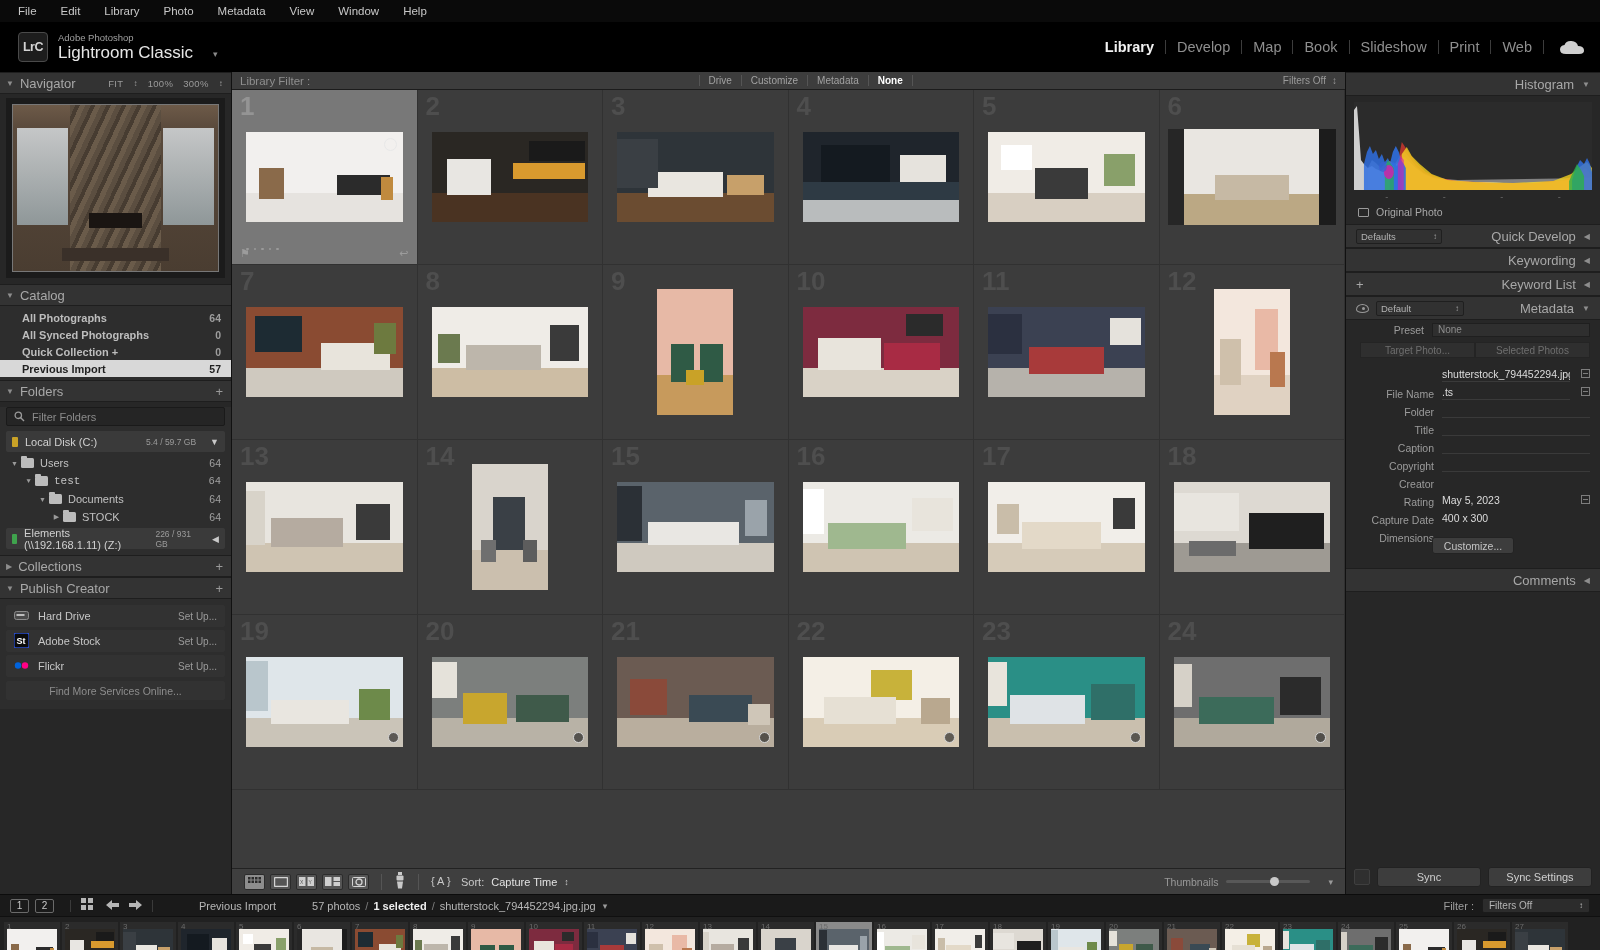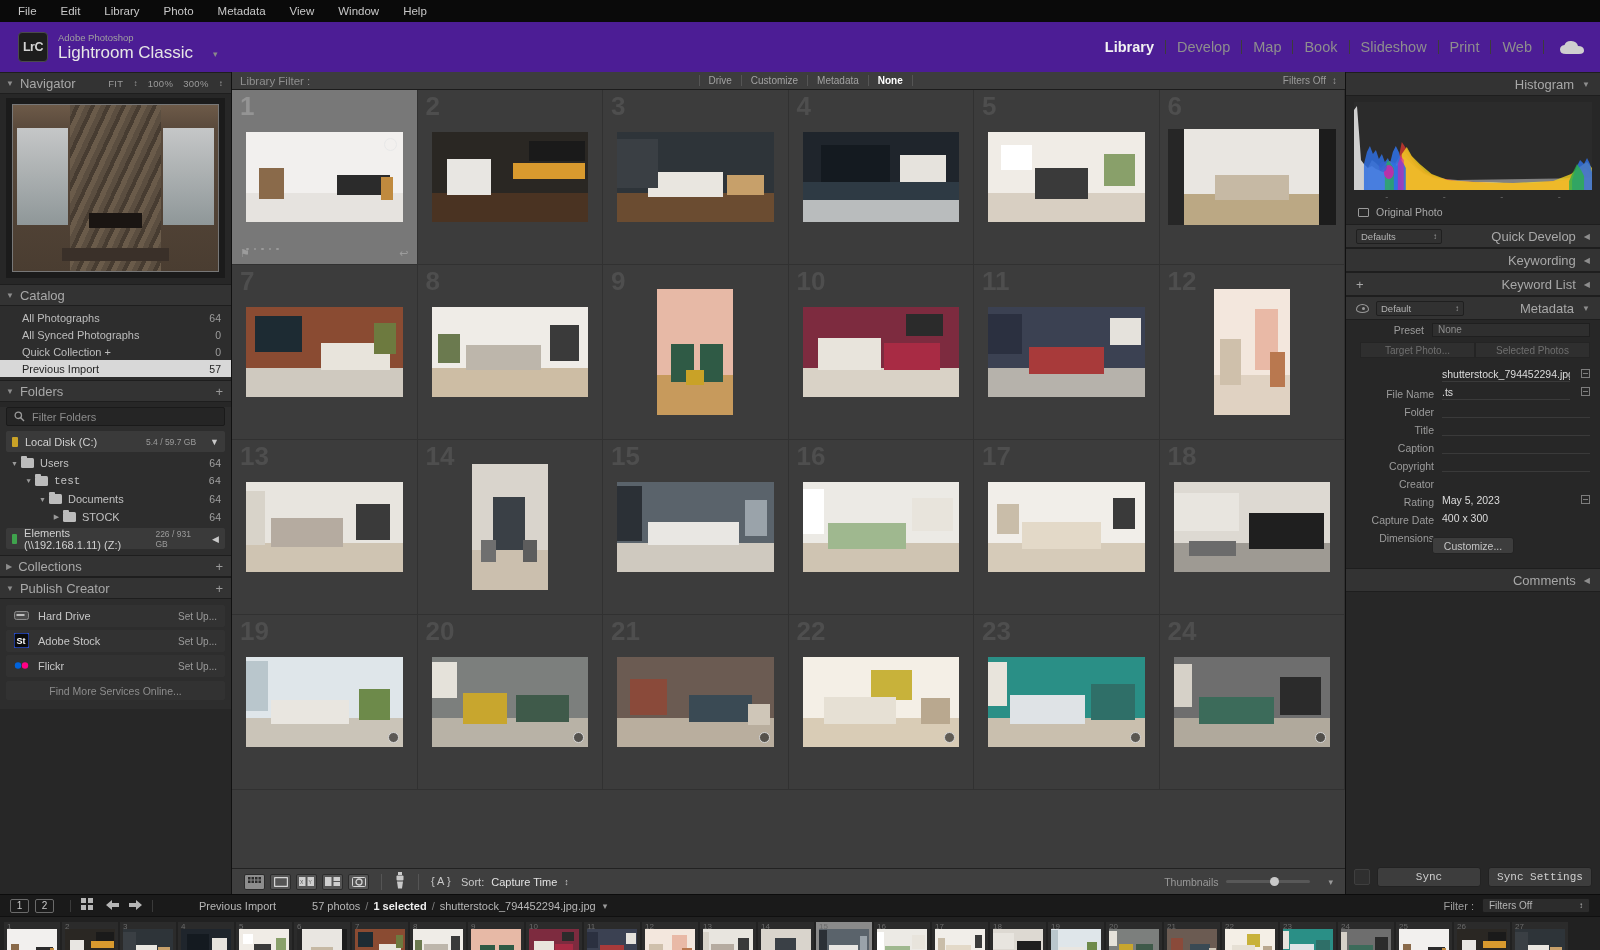--- a/index.html
+++ b/index.html
@@ -7,21 +7,21 @@
   body { font-family:"Liberation Sans", sans-serif; font-size:11px; color:#b9b9b9; -webkit-font-smoothing:antialiased; }
 
   
   #menubar { height:22px; background:#0a0a0a; display:flex; align-items:center; padding-left:6px; gap:0px; }
   #menubar .mi { padding:2px 12px; font-size:11.5px; color:#c8c8c8; }
 
   
   #app { position:relative; width:1600px; height:928px; background:#1b1b1b; }
 
   
-  #topbar { height:50px; background:#4c1d95; display:flex; align-items:center; position:relative; }
+  #topbar { height:50px; background:#000000; display:flex; align-items:center; position:relative; }
   #identity { display:flex; align-items:center; padding-left:18px; gap:10px; }
   #lrc-badge { width:30px; height:30px; border-radius:4px; background:#1d1d1d; border:1px solid #4a4a4a;
                display:flex; align-items:center; justify-content:center; font-size:12.5px; font-weight:bold; color:#d4d4d4; letter-spacing:-0.5px;}
   #idtext .l1 { font-size:9.5px; color:#a0a0a0; line-height:11px; }
   #idtext .l2 { font-size:17px; color:#e6e6e6; line-height:20px; font-weight:300; }
   #id-caret { color:#8a8a8a; font-size:9px; margin-left:10px; align-self:flex-end; padding-bottom:4px; }
   #modules { position:absolute; right:56px; top:0; height:50px; display:flex; align-items:center; gap:0; }
   #modules .mod { font-size:14.5px; color:#8e8e8e; padding:0 11px; font-weight:300; }
   #modules .mod.active { color:#f2f2f2; font-weight:bold; }
   #modules .sep { width:1px; height:14px; background:#3c3c3c; }
@@ -149,21 +149,21 @@
                     align-items:center; padding:0 5px; font-size:10px; color:#8d8d8d; }
   .md-target { display:flex; gap:0; margin:3px 10px 4px 14px; height:16px; }
   .md-target div { flex:1; background:#2f2f2f; border:1px solid #242424; color:#6f6f6f; font-size:10px;
                    display:flex; align-items:center; justify-content:center; }
   #customize { margin:8px auto 0 auto; width:82px; height:17px; background:#3d3d3d; border:1px solid #232323;
                border-radius:3px; font-size:10.5px; color:#c4c4c4; display:flex; align-items:center; justify-content:center;}
   #comments-body { flex:1; background:#272727; }
   #syncbar { height:30px; background:#272727; display:flex; align-items:center; gap:7px; padding:4px 8px 8px 8px; }
   #syncbar .sq { width:16px; height:16px; border:1px solid #3f3f3f; border-radius:2px; background:#2f2f2f;}
   #syncbar .b { flex:1; background:#3d3d3d; border:1px solid #222; border-radius:3px; color:#cfcfcf;
-                font-size:11px; display:flex; align-items:center; justify-content:center; height:20px;font-family:Liberation Mono, monospace;}
+                font-size:11px; display:flex; align-items:center; justify-content:center; height:20px;}
 
   
   #statusbar { height:22px; background:#1a1a1a; display:flex; align-items:center; padding:0 10px; gap:0;
                border-top:1px solid #0c0c0c; font-size:11px; color:#adadad; }
   .pgbox { width:19px; height:14px; border:1px solid #6a6a6a; border-radius:2px; display:flex;
            align-items:center; justify-content:center; font-size:10px; color:#c9c9c9; margin-right:6px;}
   #statusbar .vdiv { width:1px; height:12px; background:#3a3a3a; margin:0 10px; }
   #st-path { margin-left:36px; display:flex; align-items:center; gap:0; }
   #st-path .seg { color:#b6b6b6; }
   #st-path .b { color:#f0f0f0; font-weight:bold; }
@@ -256,21 +256,21 @@
             <div class="navstone"></div>
             <div class="navfire"></div>
             <div class="navhearth"></div>
           </div>
         </div>
 
         <div class="lp-header">
           <span class="tri">▼</span>
           <span class="ttl">Catalog</span>
         </div>
-        <div class="lp-body" id="catalog-list" style="padding:3px 0;">
+        <div class="lp-body" id="catalog-list" style="padding:3px 0;font-weight:bold;">
             <div class="cat-row">
               <span>All Photographs</span>
               <span class="cnt">64</span>
             </div>
             <div class="cat-row">
               <span>All Synced Photographs</span>
               <span class="cnt">0</span>
             </div>
             <div class="cat-row">
               <span>Quick Collection +</span>

